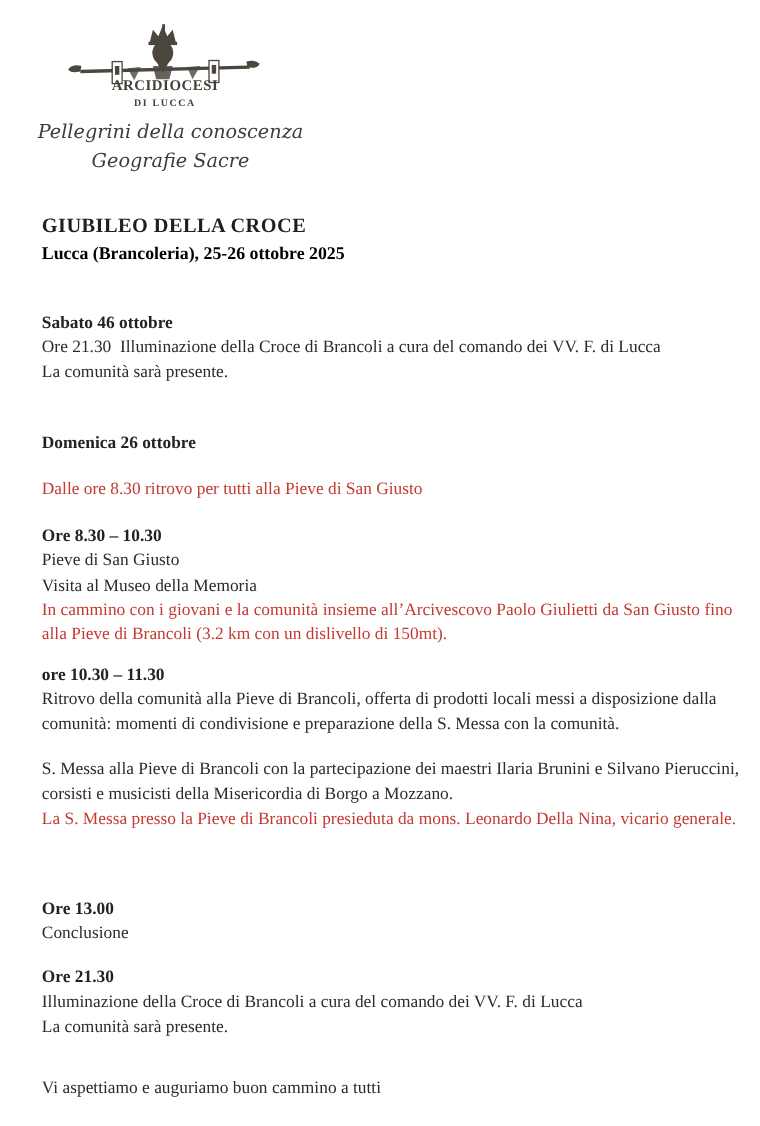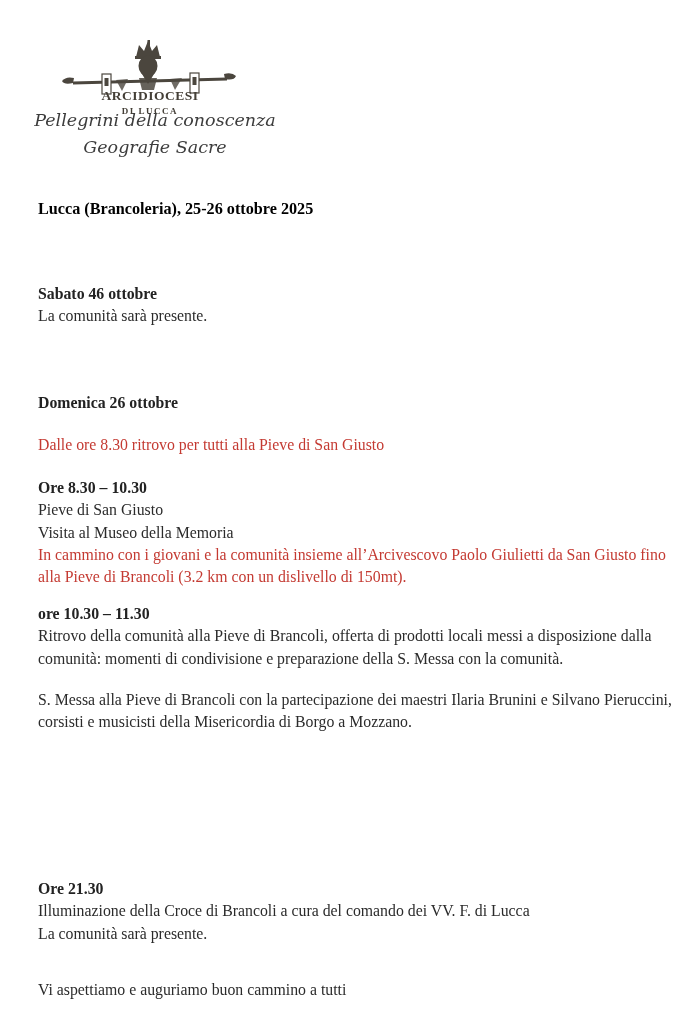--- a/index.html
+++ b/index.html
@@ -4,21 +4,21 @@
 <style>
   html,body{margin:0;padding:0;background:#fff;}
   .page{
     position:relative;width:691px;height:1024px;background:#ffffff;
     font-family:"Liberation Serif", serif;color:#2b2b2b;overflow:hidden;
   }
   .block{position:absolute;left:38px;width:650px;font-size:15.8px;line-height:22.3px;}
   .line{white-space:pre-wrap;}
   .h{font-weight:700;color:#222222;}
   .red{color:#c43a32;}
-  .logo-wrap{position:absolute;left:60px;top:28px;width:178px;height:98px;}
+  .logo-wrap{position:absolute;left:60px;top:10px;width:178px;height:98px;}
   .script-block{
     position:absolute;left:18px;top:107px;width:274px;text-align:center;
     font-family:"DejaVu Serif", serif;font-style:italic;font-size:17.5px;
     line-height:27px;color:#3c3c3c;
   }
   .title-block{position:absolute;left:38px;top:196px;width:650px;}
   .doc-title{font-size:18.5px;font-weight:700;letter-spacing:.4px;color:#1f1f1f;}
   .doc-subtitle{font-size:16.2px;font-weight:700;color:#000000;margin-top:4px;}
   .closing{position:absolute;left:38px;top:981px;width:650px;font-size:15.8px;}
   svg text{font-family:"Liberation Serif", serif;}
@@ -64,25 +64,27 @@
       <text x="90" y="86" text-anchor="middle" font-size="9" font-weight="bold" fill="#443f37" letter-spacing="1.5">DI LUCCA</text>
     </svg>
   </div>
 
   <div class="script-block">
     <div>Pellegrini della conoscenza</div>
     <div>Geografie Sacre</div>
   </div>
 
   <div class="title-block">
+    <div class="doc-title">GIUBILEO DELLA CROCE</div>
     <div class="doc-subtitle">Lucca (Brancoleria), 25-26 ottobre 2025</div>
   </div>
 
   <div class="block" style="top:283px">
     <div class="line h">Sabato 46 ottobre</div>
+    <div class="line">Ore 21.30  Illuminazione della Croce di Brancoli a cura del comando dei VV. F. di Lucca</div>
     <div class="line">La comunità sarà presente.</div>
   </div>
 
   <div class="block" style="top:392px">
     <div class="line h">Domenica 26 ottobre</div>
   </div>
 
   <div class="block red" style="top:434px">
     <div class="line">Dalle ore 8.30 ritrovo per tutti alla Pieve di San Giusto</div>
   </div>
@@ -94,22 +96,27 @@
     <div class="line red">In cammino con i giovani e la comunità insieme all’Arcivescovo Paolo Giulietti da San Giusto fino alla Pieve di Brancoli (3.2 km con un dislivello di 150mt).</div>
   </div>
 
   <div class="block" style="top:603px">
     <div class="line h">ore 10.30 – 11.30</div>
     <div class="line">Ritrovo della comunità alla Pieve di Brancoli, offerta di prodotti locali messi a disposizione dalla comunità: momenti di condivisione e preparazione della S. Messa con la comunità.</div>
   </div>
 
   <div class="block" style="top:689px">
     <div class="line">S. Messa alla Pieve di Brancoli con la partecipazione dei maestri Ilaria Brunini e Silvano Pieruccini, corsisti e musicisti della Misericordia di Borgo a Mozzano.</div>
+    <div class="line red">La S. Messa presso la Pieve di Brancoli presieduta da mons. Leonardo Della Nina, vicario generale.</div>
   </div>
 
+  <div class="block" style="top:816px">
+    <div class="line h">Ore 13.00</div>
+    <div class="line">Conclusione</div>
+  </div>
 
   <div class="block" style="top:878px">
     <div class="line h">Ore 21.30</div>
     <div class="line">Illuminazione della Croce di Brancoli a cura del comando dei VV. F. di Lucca</div>
     <div class="line">La comunità sarà presente.</div>
   </div>
 
   <div class="closing">Vi aspettiamo e auguriamo buon cammino a tutti</div>
 
 </div>

